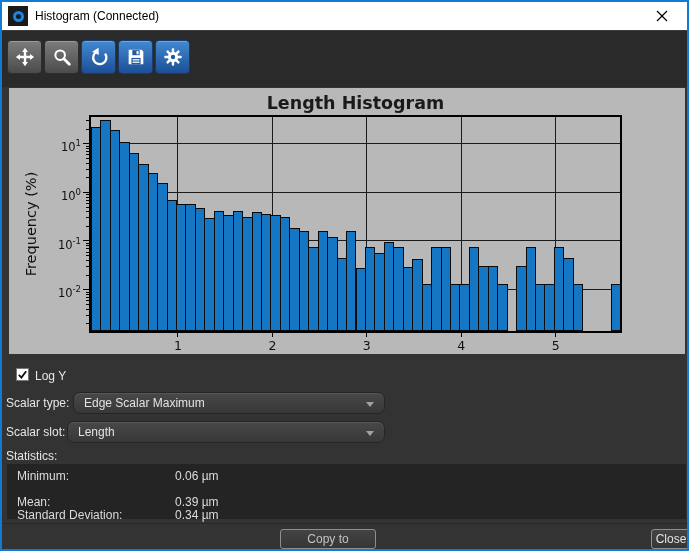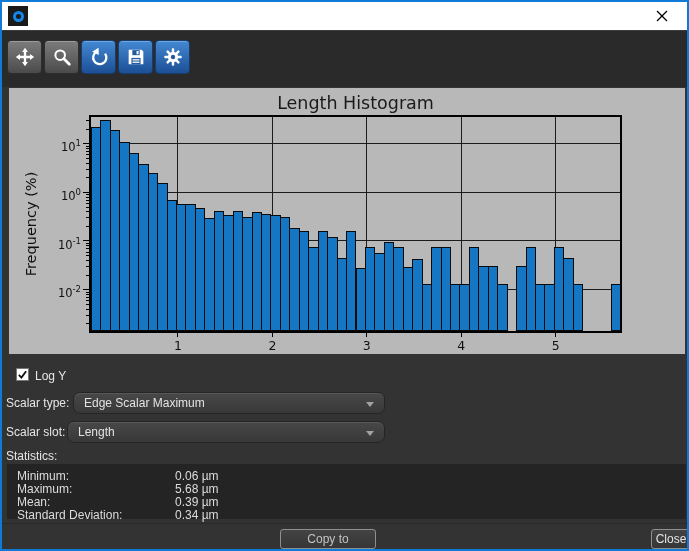--- a/index.html
+++ b/index.html
@@ -15,21 +15,21 @@
   .win-icon .ring{width:11px;height:11px;border:3px solid #1486e8;border-radius:50%;}
   .title-text{position:absolute;left:33px;top:7px;font-size:12px;color:#000;white-space:nowrap;}
   .close-btn{position:absolute;right:3px;top:0;width:45px;height:28px;display:flex;align-items:center;justify-content:center;}
   
   .toolbar{position:absolute;left:0;top:28px;width:685px;height:57px;background:#2a2a2a;border-top:1px solid #3c3c3c;}
   .tbtn{position:absolute;top:9px;width:35px;height:34px;border-radius:4px;display:flex;align-items:center;justify-content:center;}
   .tbtn.gray{background:linear-gradient(#7c7c7c,#4b4b4b);border:1px solid #2e2e2e;box-shadow:inset 0 1px 0 rgba(255,255,255,.25);}
   .tbtn.blue{background:linear-gradient(#4389d2,#1c4f96);border:1px solid #173c6e;box-shadow:inset 0 1px 0 rgba(255,255,255,.25);}
   
   .chart-panel{position:absolute;left:7px;top:86px;width:676px;height:266px;background:#b8b8b8;color:#111;font-family:"DejaVu Sans",sans-serif;}
-  .chart-title{position:absolute;left:82px;top:5px;width:529px;text-align:center;font-size:17.5px;color:#1a1a1a;}
+  .chart-title{position:absolute;left:82px;top:5px;width:529px;text-align:center;font-size:17.5px;color:#1a1a1a;font-weight:bold;}
   .ylab{position:absolute;left:-76px;top:126px;width:200px;height:20px;text-align:center;font-size:14.5px;transform:rotate(-90deg);color:#111;}
   .plot{position:absolute;left:82px;top:29px;width:529px;height:214px;overflow:hidden;}
   .frame{position:absolute;left:80px;top:27px;width:533px;height:218px;border:2px solid #000;pointer-events:none;}
   .gridh,.gridv{position:absolute;background:#1b1b1b;}
   .bar{position:absolute;background:#1577c4;border:1px solid #0a0a0a;}
   .tickx,.ticky,.tickym{position:absolute;background:#000;}
   .xlab{position:absolute;width:30px;text-align:center;font-size:12.5px;color:#111;}
   .ylab-tick{position:absolute;left:28px;width:44px;height:16px;line-height:16px;text-align:right;font-size:11.5px;color:#111;}
   .ylab-tick sup{font-size:8.5px;}
   
@@ -47,20 +47,21 @@
 </style>
 </head>
 <body>
 
 <div class="window">
 
   <div class="titlebar">
     <div class="win-icon">
         <div class="ring"></div>
       </div>
+    <div class="title-text">Histogram (Connected)</div>
     <div class="close-btn">
       <svg width="12" height="12" viewBox="0 0 12 12">
         <line x1="1" y1="1" x2="11" y2="11" stroke="#000" stroke-width="1.3"></line>
         <line x1="11" y1="1" x2="1" y2="11" stroke="#000" stroke-width="1.3"></line>
       </svg>
     </div>
   </div>
 
   <div class="toolbar">
     <div class="tbtn gray" style="left:5px">
@@ -249,24 +250,20 @@
     <span>Length</span>
     <div class="dd-arrow"></div>
   </div>
 
   <div class="ctl-label" style="left:4px;top:447px;">Statistics:</div>
   <div class="stats-panel">
     <div class="stats-row" style="top:5px;">
       <span class="sl">Minimum:</span>
       <span class="sv">0.06 µm</span>
     </div>
-    <div class="stats-row" style="top:18px;">
-      <span class="sl">Maximum:</span>
-      <span class="sv">5.68 µm</span>
-    </div>
     <div class="stats-row" style="top:31px;">
       <span class="sl">Mean:</span>
       <span class="sv">0.39 µm</span>
     </div>
     <div class="stats-row" style="top:44px;">
       <span class="sl">Standard Deviation:</span>
       <span class="sv">0.34 µm</span>
     </div>
   </div>
 

